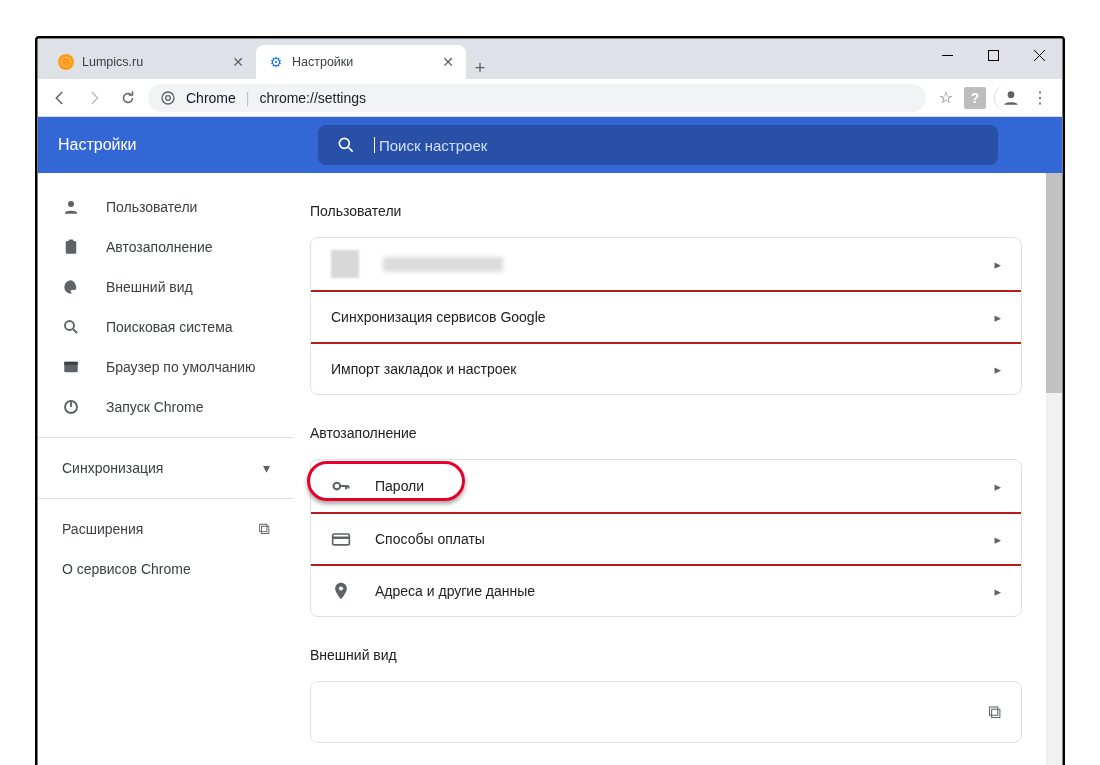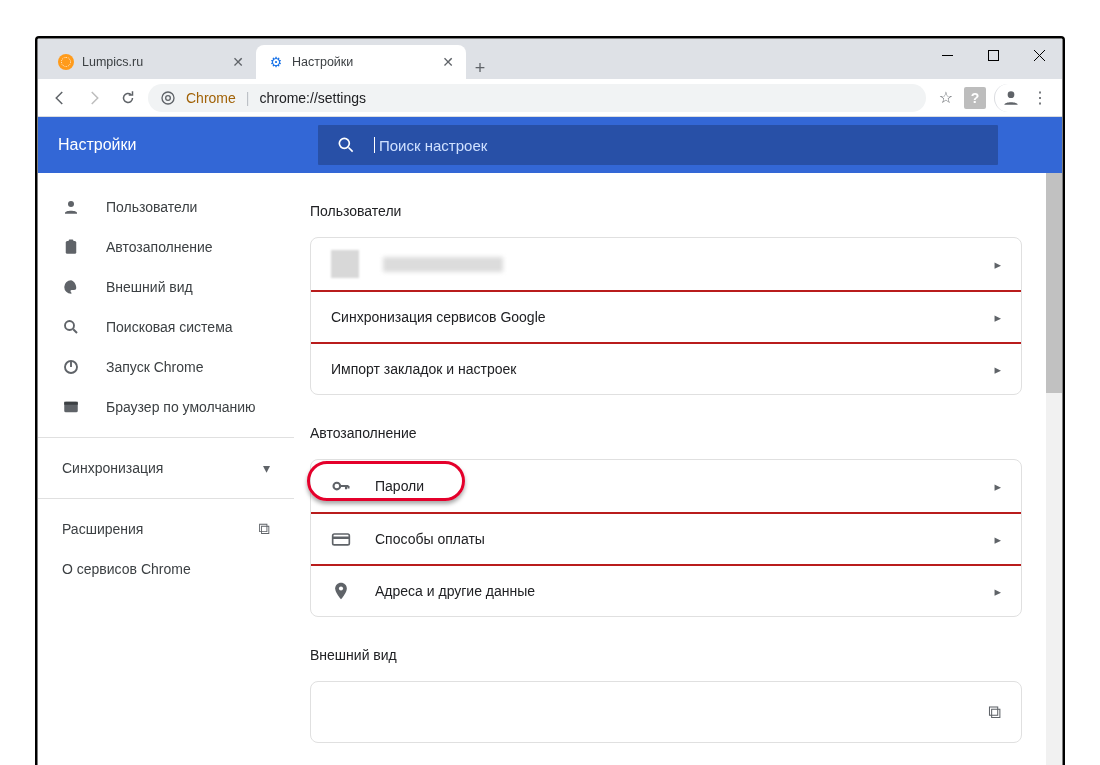--- a/index.html
+++ b/index.html
@@ -12,29 +12,29 @@
   .tab.active { background: #fff; }
   .tab .close { margin-left: auto; color:#5f6368; font-size: 14px;}
   .favicon { width: 16px; height: 16px; border-radius: 50%; display:flex; align-items:center; justify-content:center;}
   .favicon.orange { background: #ff9b1b; position: relative; }
   .favicon.orange::before{content:""; position:absolute; inset:3px; border:1px dotted rgba(255,255,255,0.8); border-radius:50%;}
   .favicon.gear { color:#1a73e8; font-size: 14px;}
   .newtab { width:28px; display:flex; align-items:center; justify-content:center; color:#5f6368; font-size:18px;}
   .toolbar { height: 38px; background: #fff; border-bottom: 1px solid #dadce0; display:flex; align-items:center; padding: 0 8px; gap: 6px; color:#5f6368;}
   .toolbar .icn { width:28px; height:28px; display:flex; align-items:center; justify-content:center; border-radius:50%; }
   .omnibox { flex:1; height: 28px; border-radius: 14px; background: #f1f3f4; display:flex; align-items:center; padding: 0 12px; gap: 10px; font-size: 14px; color:#202124;}
-  .omnibox .chrome { color:#a16207; }
+  .omnibox .chrome { color:#0f172a; }
   .omnibox .sep { color:#bdc1c6; }
   .toolbar-right { display:flex; align-items:center; gap:4px; }
   .help-badge { width:22px; height:22px; background:#bdbdbd; color:#fff; font-size:14px; font-weight:bold; display:flex; align-items:center;justify-content:center; border-radius:2px;}
   
   .app { position:absolute; top:78px; left:0; right:0; bottom:0; display:flex; flex-direction:column;}
   .app-header { height: 56px; background:#3367d6; color:#fff; display:flex; align-items:center; padding: 0 20px; gap: 20px;}
   .app-title { font-size: 16px; width: 240px; }
-  .searchbox { flex:1; height: 40px; background:#2850a7; border-radius: 1px; display:flex; align-items:center; padding: 0 18px; gap: 18px; color:#cfe0ff; font-size: 15px; margin-right: 44px;}
+  .searchbox { flex:1; height: 40px; background:#2850a7; border-radius: 8px; display:flex; align-items:center; padding: 0 18px; gap: 18px; color:#cfe0ff; font-size: 15px; margin-right: 44px;}
   .searchbox .caret{ border-left:1px solid #fff; height:16px;}
   .app-body { flex:1; display:flex; position: relative; }
   .sidebar { width: 256px; border-right: none; padding-top: 14px; color:#3c4043; font-size: 14px;}
   .side-item { height: 40px; display:flex; align-items:center; padding: 0 24px; gap: 24px; cursor:pointer;}
   .side-item .sicn { width:20px; color:#5f6368; font-size: 18px; display:flex; align-items:center;}
   .side-sep { height:1px; background:#e0e0e0; margin: 10px 0;}
   .side-row { height:40px; display:flex;align-items:center; padding:0 24px; justify-content:space-between; color:#3c4043;}
   .main { flex:1; background:#fff; padding: 24px 40px 0 8px; overflow:hidden; position:relative;}
   .section-title { font-size: 14px; color:#202124; font-weight: 500; margin: 6px 0 18px 8px;}
   .card { border:1px solid #e0e0e0; border-radius: 8px; margin-bottom: 30px; margin-left:8px;}
@@ -175,34 +175,34 @@
               <svg width="18" height="18" viewBox="0 0 24 24">
                 <circle cx="10" cy="10" r="6" fill="none" stroke="#5f6368" stroke-width="2.5"></circle>
                 <path d="M15 15l5 5" stroke="#5f6368" stroke-width="2.5"></path>
               </svg>
             </span>
             <span>Поисковая система</span>
           </div>
         <div class="side-item">
             <span class="sicn">
               <svg width="18" height="18" viewBox="0 0 24 24">
+                <rect x="3" y="5" width="18" height="14" rx="2" fill="#5f6368"></rect>
+                <rect x="3" y="5" width="18" height="4" fill="#3c4043"></rect>
+              </svg>
+            </span>
+            <span>Браузер по умолчанию</span>
+          </div>
+        <div class="side-item">
+            <span class="sicn">
+              <svg width="18" height="18" viewBox="0 0 24 24">
                 <circle cx="12" cy="12" r="8" fill="none" stroke="#5f6368" stroke-width="2.5"></circle>
                 <path d="M12 4v8" stroke="#5f6368" stroke-width="2.5"></path>
               </svg>
             </span>
             <span>Запуск Chrome</span>
-          </div>
-        <div class="side-item">
-            <span class="sicn">
-              <svg width="18" height="18" viewBox="0 0 24 24">
-                <rect x="3" y="5" width="18" height="14" rx="2" fill="#5f6368"></rect>
-                <rect x="3" y="5" width="18" height="4" fill="#3c4043"></rect>
-              </svg>
-            </span>
-            <span>Браузер по умолчанию</span>
           </div>
         <div class="side-sep"></div>
         <div class="side-row">
             <span>Синхронизация</span>
             <span style="color:#5f6368">▾</span>
           </div>
         <div class="side-sep"></div>
         <div class="side-row">
             <span>Расширения</span>
             <span class="ext-icn">⧉</span>

